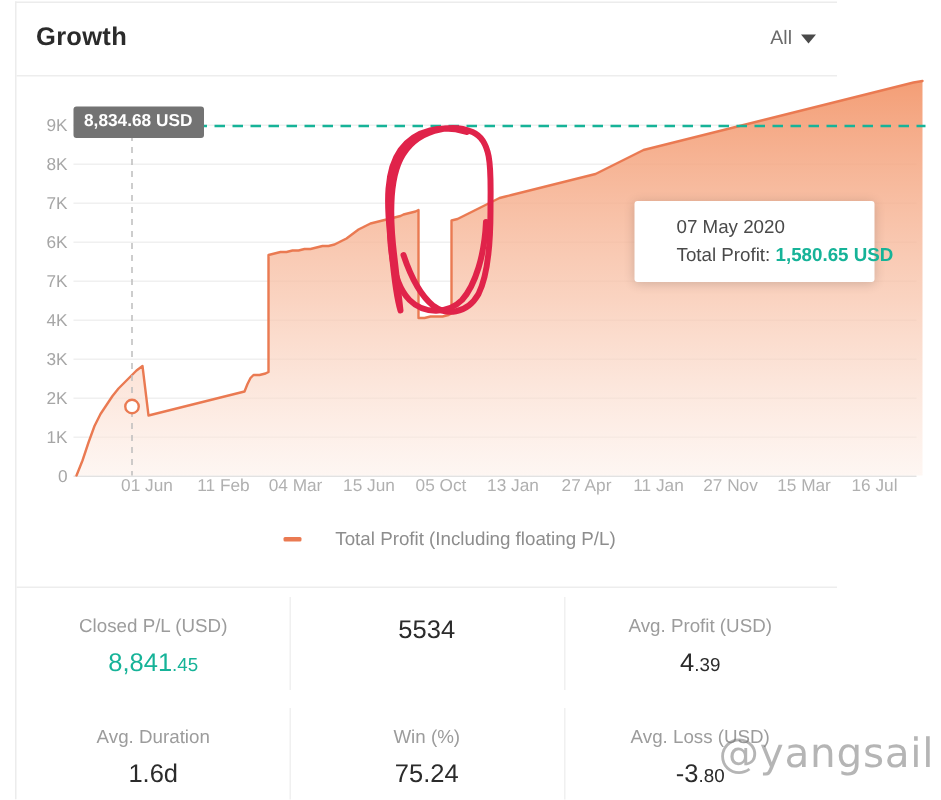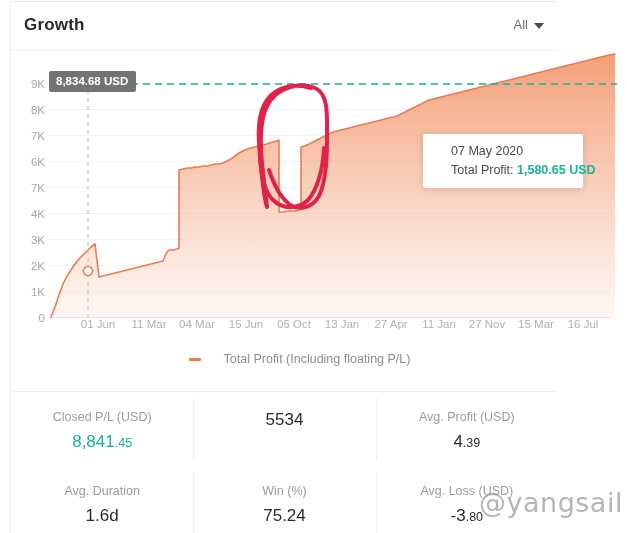--- a/index.html
+++ b/index.html
@@ -360,21 +360,21 @@
       <div class="y-label" style="top:136px">7K</div>
       <div class="y-label" style="top:162px">4K</div>
       <div class="y-label" style="top:188px">3K</div>
       <div class="y-label" style="top:214px">2K</div>
       <div class="y-label" style="top:240px">1K</div>
       <div class="y-label" style="top:266px">0</div>
     </div>
 
     <div class="x-labels">
       <div class="x-label" style="left:87px">01 Jun</div>
-      <div class="x-label" style="left:138px">11 Mar</div>
+      <div class="x-label" style="left:138px">11 Feb</div>
       <div class="x-label" style="left:186px">04 Mar</div>
       <div class="x-label" style="left:235px">15 Jun</div>
       <div class="x-label" style="left:283px">05 Oct</div>
       <div class="x-label" style="left:331px">13 Jan</div>
       <div class="x-label" style="left:380px">27 Apr</div>
       <div class="x-label" style="left:428px">11 Jan</div>
       <div class="x-label" style="left:476px">27 Nov</div>
       <div class="x-label" style="left:525px">15 Mar</div>
       <div class="x-label" style="left:572px">16 Jul</div>
     </div>

